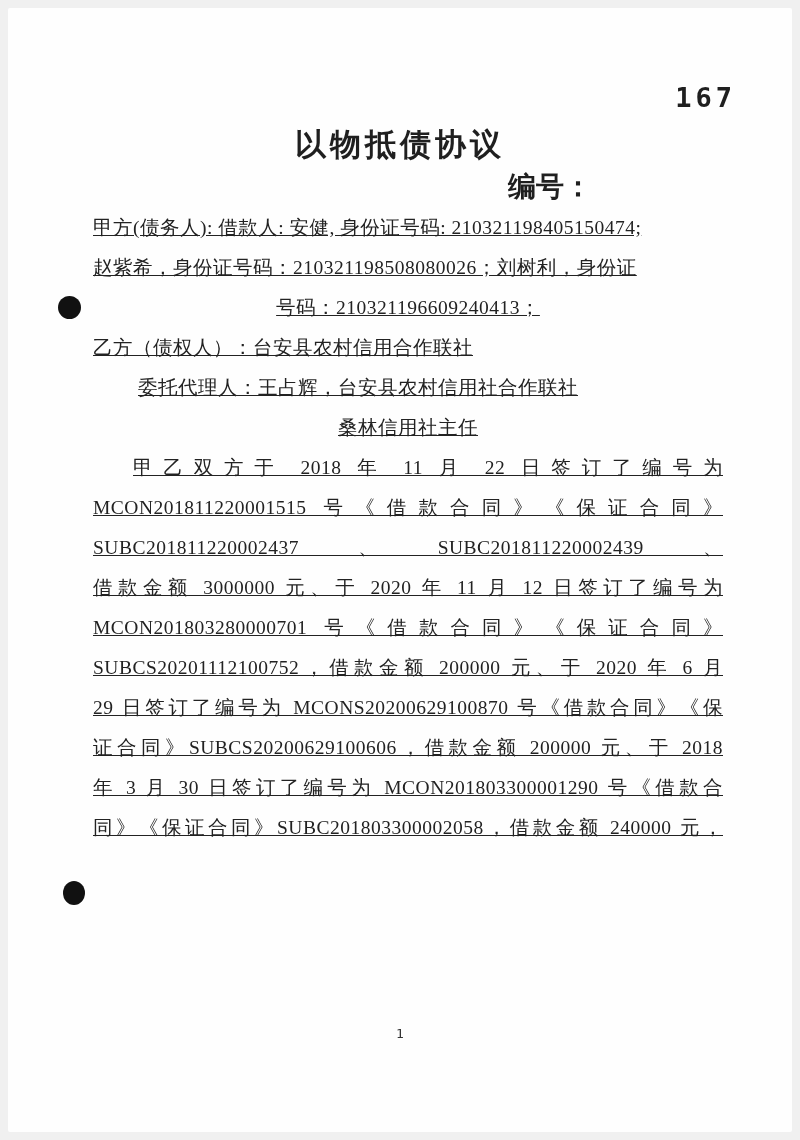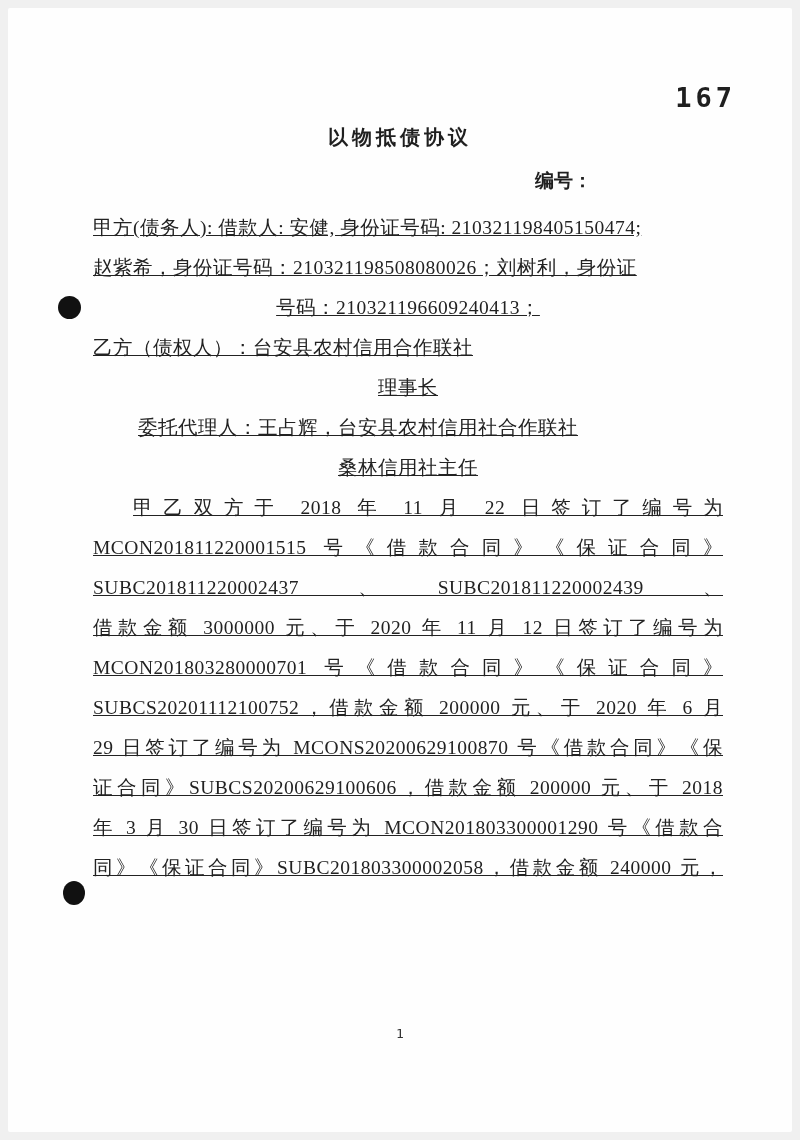--- a/index.html
+++ b/index.html
@@ -31,32 +31,32 @@
     font-size:27px;
     letter-spacing:4px;
     color:var(--ink);
   }
   .title{
     position:absolute;
     top:116px; left:0; width:100%;
     text-align:center;
     font-family:Liberation Mono, monospace;
     font-weight:bold;
-    font-size:20px;
+    font-size:31px;
     letter-spacing:4px;
     color:var(--ink);
   }
   .number-line{
     position:absolute;
     top:160px; left:0; width:100%;
     text-align:right;
     padding-right:200px;
     font-family:"Liberation Sans","DejaVu Sans",sans-serif;
     font-weight:bold;
-    font-size:19px;
+    font-size:28px;
     color:var(--ink);
   }
   .doc-body{
     position:absolute;
     top:200px; left:85px;
     width:630px;
     font-size:19.5px;
     color:#222;
   }
   .doc-body .line{
@@ -94,21 +94,20 @@
 
 <div class="page">
   <div class="corner-number">167</div>
   <h1 class="title">以物抵债协议</h1>
   <div class="number-line">编号：</div>
   <div class="doc-body">
       <div class="line left">甲方(债务人): 借款人: 安健, 身份证号码: 210321198405150474;</div>
       <div class="line left">赵紫希，身份证号码：210321198508080026；刘树利，身份证</div>
       <div class="line center">号码：210321196609240413；</div>
       <div class="line left">乙方（债权人）：台安县农村信用合作联社</div>
-      <div class="line center">理事长</div>
       <div class="line left" style="padding-left: 45px;">委托代理人：王占辉，台安县农村信用社合作联社</div>
       <div class="line center">桑林信用社主任</div>
       <div class="line justify" style="padding-left: 40px;">甲乙双方于 2018 年 11 月 22 日签订了编号为</div>
       <div class="line justify">MCON201811220001515 号《借款合同》《保证合同》</div>
       <div class="line justify">SUBC201811220002437、SUBC201811220002439、SUBC201811220002445，</div>
       <div class="line justify">借款金额 3000000 元、于 2020 年 11 月 12 日签订了编号为</div>
       <div class="line justify">MCON201803280000701 号《借款合同》《保证合同》</div>
       <div class="line justify">SUBCS20201112100752，借款金额 200000 元、于 2020 年 6 月</div>
       <div class="line justify">29 日签订了编号为 MCONS20200629100870 号《借款合同》《保</div>
       <div class="line justify">证合同》SUBCS20200629100606，借款金额 200000 元、于 2018</div>

